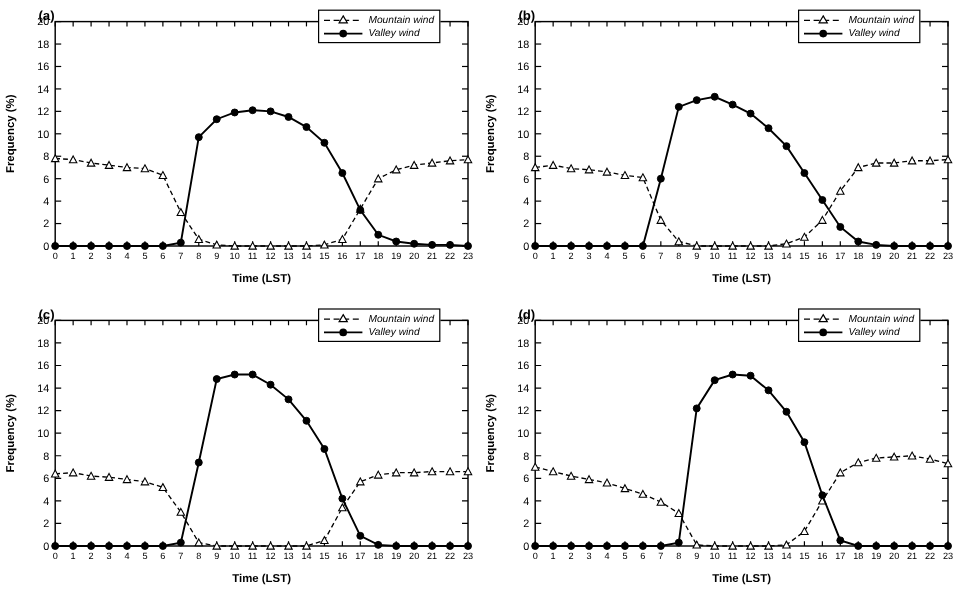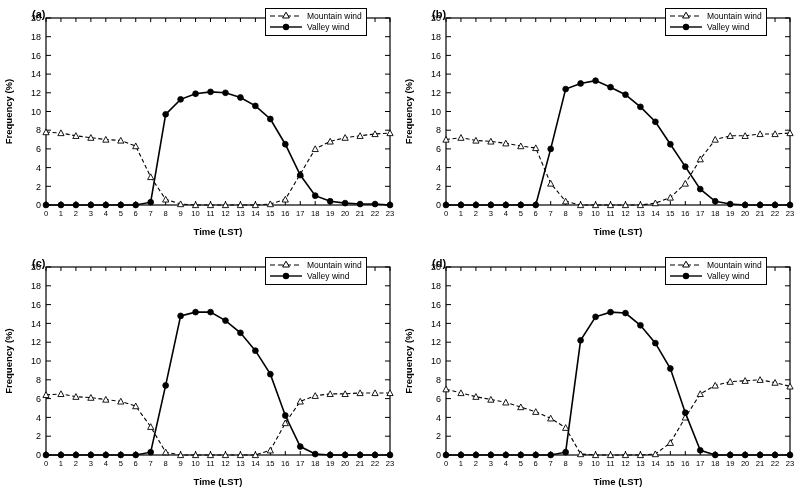--- a/index.html
+++ b/index.html
@@ -4,21 +4,21 @@
 <style>
   html,body{margin:0;padding:0;background:#ffffff;}
   body{width:800px;height:499px;font-family:"Liberation Sans",sans-serif;color:#000;}
   .grid{display:grid;grid-template-columns:400px 400px;grid-template-rows:249px 250px;width:800px;height:499px;}
   .panel{position:relative;width:400px;height:249px;overflow:hidden;}
   .panel.row2{height:250px;}
   .plot-wrap{position:absolute;left:0;top:0;width:400px;height:249px;}
   svg{display:block;}
   .panel-label{position:absolute;font-size:11px;font-weight:bold;font-family:"Liberation Sans",sans-serif;}
   .legend{position:absolute;border:1px solid #000;background:#fff;padding:2px 4px 2px 3px;font-size:8.5px;line-height:11px;}
-  .legend .row{display:flex;align-items:flex-start;white-space:nowrap;}
+  .legend .row{display:flex;align-items:flex-end;white-space:nowrap;font-style:italic;}
   .legend .sym{width:34px;height:10px;margin-right:4px;flex:0 0 34px;}
   .legend .lbl{font-size:8.5px;}
   text{font-family:"Liberation Sans",sans-serif;}
 </style>
 </head>
 <body>
 
 <div class="grid">
 
   <div class="panel">

